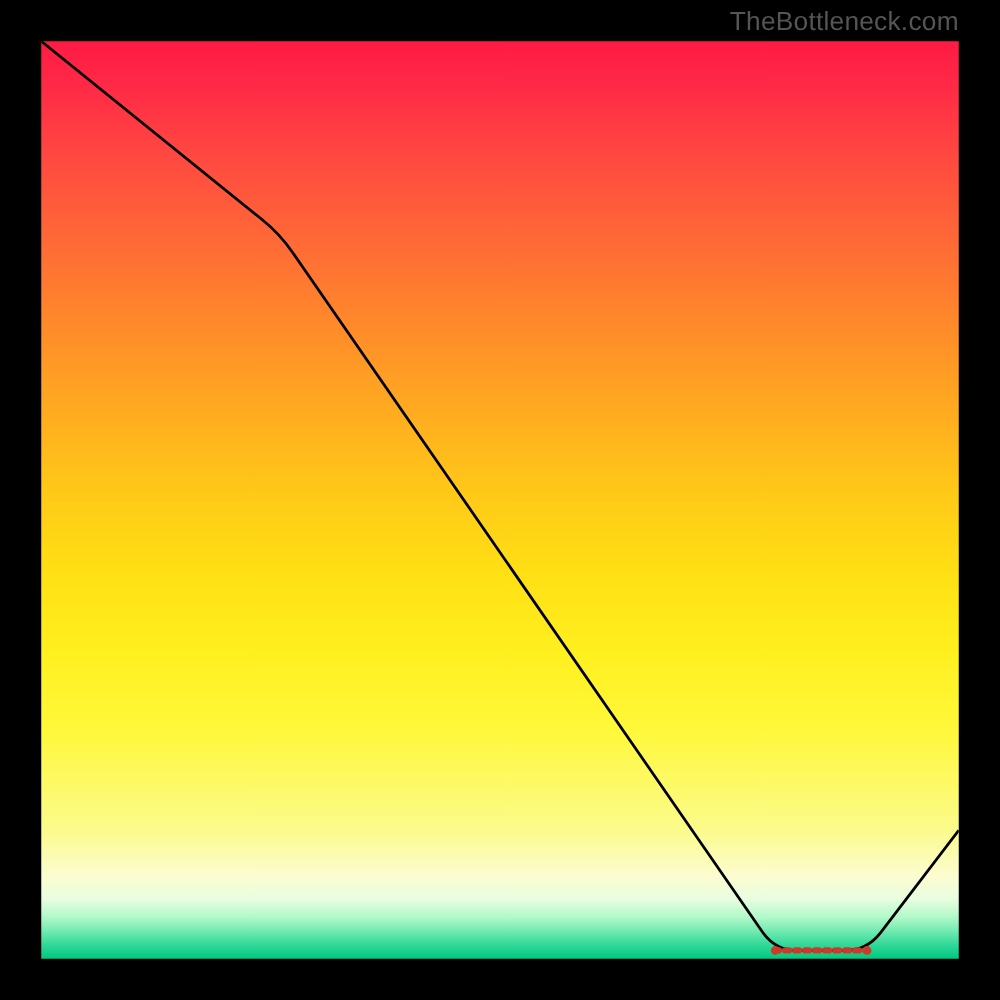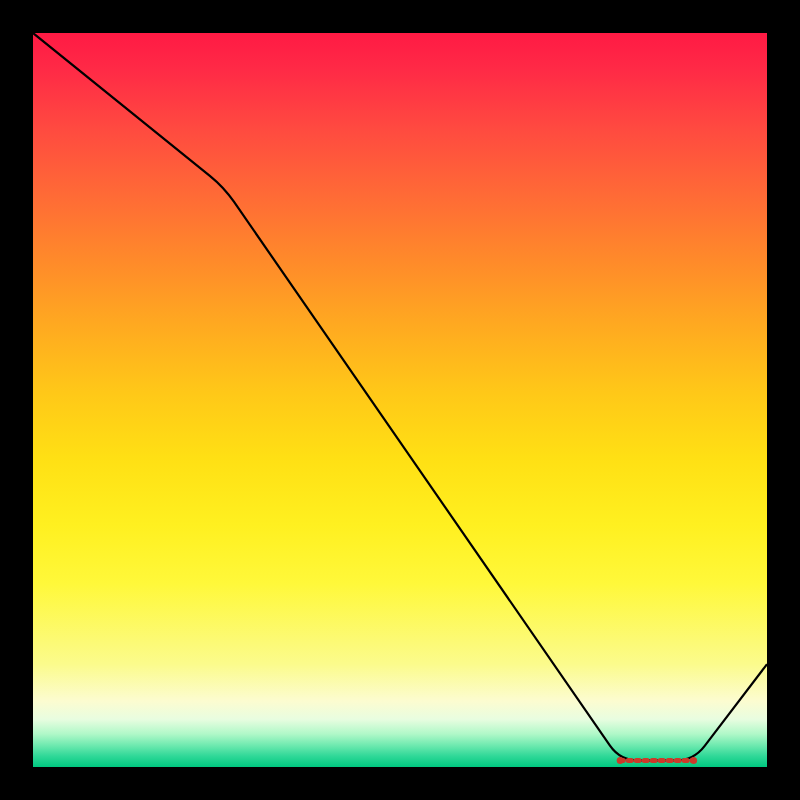--- a/index.html
+++ b/index.html
@@ -56,20 +56,21 @@
     font-family: Arial, Helvetica, sans-serif;
     font-size: 21px;
     letter-spacing: 0.2px;
   }
 </style>
 </head>
 <body>
 
 <div class="chart-container">
 
+  <div class="watermark">TheBottleneck.com</div>
 
   <div class="plot-frame">
     <svg class="curve-svg" viewBox="0 0 734 734" preserveAspectRatio="none">
       <g>
         <path id="curve-path" fill="none" stroke="#000" stroke-width="2.2" d="M 0 0 L 176.83705875633302 142.8299320724228 Q 190.84 154.14 201.07690579287777 168.94559893377317 L 576.9630942071223 712.5884010662268 Q 587.2 727.394 605.2 727.394 L 642.6 727.394 Q 660.6 727.394 671.5219359997933 713.0862638402708 L 734 631.24"></path>
       </g>
       <g id="annot-group">
           <line x1="587.2" y1="727.394" x2="660.6" y2="727.394" stroke="#cc3a2a" stroke-width="5" stroke-linecap="round" stroke-dasharray="3 5"></line>
           <circle cx="587.2" cy="727.394" r="3.5" fill="#cc3a2a"></circle>
           <circle cx="660.6" cy="727.394" r="3.5" fill="#cc3a2a"></circle>

